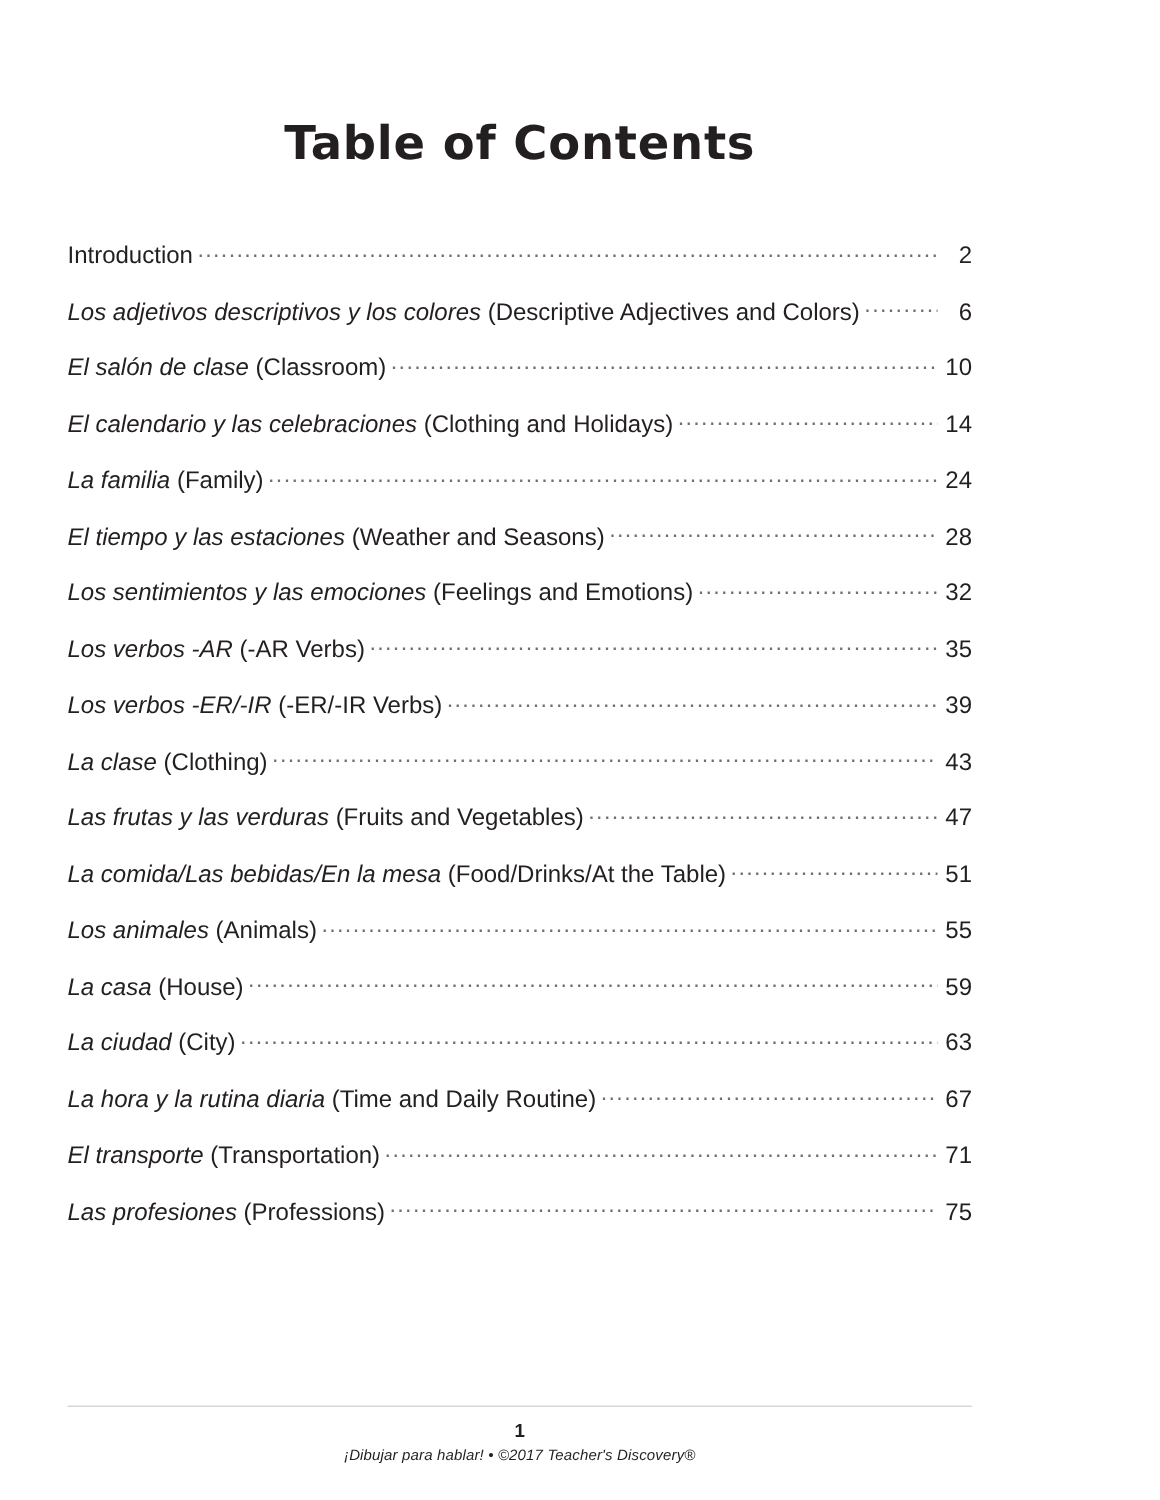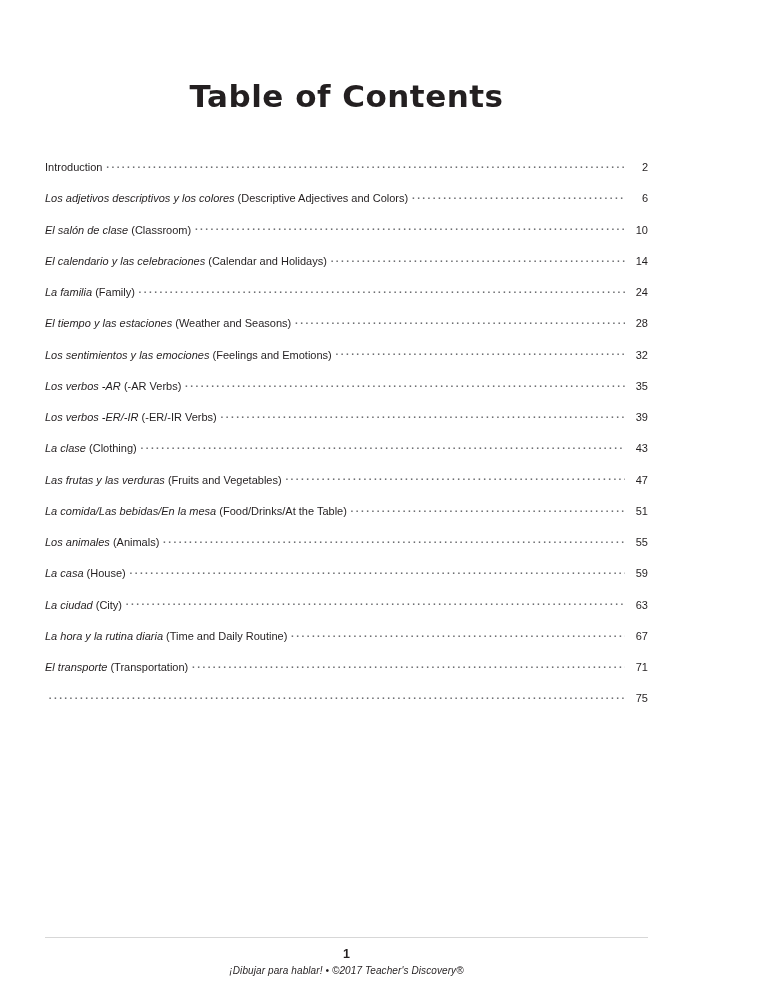--- a/index.html
+++ b/index.html
@@ -34,22 +34,22 @@
     margin-bottom: 0;
     line-height: 1.2;
   }
   .toc-list {
     margin-top: 46px;
     list-style: none;
     padding: 0;
   }
   .toc-row {
     display: flex;
-    align-items: center;
-    font-size: 11px;
+    align-items: flex-start;
+    font-size: 16px;
     color: #231f20;
     margin-bottom: 17.5px;
     white-space: nowrap;
     line-height: 1.25;
   }
   .toc-label {
     flex: 0 0 auto;
     max-width: 640px;
     overflow: hidden;
   }
@@ -124,21 +124,21 @@
         <span class="toc-label"><span class="es">Los adjetivos descriptivos y los colores </span><span class="en">(Descriptive Adjectives and Colors)</span></span>
         <span class="toc-dots"></span>
         <span class="toc-page">6</span>
       </div>
       <div class="toc-row">
         <span class="toc-label"><span class="es">El salón de clase </span><span class="en">(Classroom)</span></span>
         <span class="toc-dots"></span>
         <span class="toc-page">10</span>
       </div>
       <div class="toc-row">
-        <span class="toc-label"><span class="es">El calendario y las celebraciones </span><span class="en">(Calendar and Holidays)</span></span>
+        <span class="toc-label"><span class="es">El calendario y las celebraciones </span><span class="en">(Clothing and Holidays)</span></span>
         <span class="toc-dots"></span>
         <span class="toc-page">14</span>
       </div>
       <div class="toc-row">
         <span class="toc-label"><span class="es">La familia </span><span class="en">(Family)</span></span>
         <span class="toc-dots"></span>
         <span class="toc-page">24</span>
       </div>
       <div class="toc-row">
         <span class="toc-label"><span class="es">El tiempo y las estaciones </span><span class="en">(Weather and Seasons)</span></span>
@@ -194,20 +194,21 @@
         <span class="toc-label"><span class="es">La hora y la rutina diaria </span><span class="en">(Time and Daily Routine)</span></span>
         <span class="toc-dots"></span>
         <span class="toc-page">67</span>
       </div>
       <div class="toc-row">
         <span class="toc-label"><span class="es">El transporte </span><span class="en">(Transportation)</span></span>
         <span class="toc-dots"></span>
         <span class="toc-page">71</span>
       </div>
       <div class="toc-row">
+        <span class="toc-label"><span class="es">Las profesiones </span><span class="en">(Professions)</span></span>
         <span class="toc-dots"></span>
         <span class="toc-page">75</span>
       </div>
     </div>
 
   <div class="footer">
     <div class="footer-rule"></div>
     <div class="footer-pagenum">1</div>
     <div class="footer-credit">¡Dibujar para hablar! • ©2017 Teacher's Discovery®</div>
   </div>

